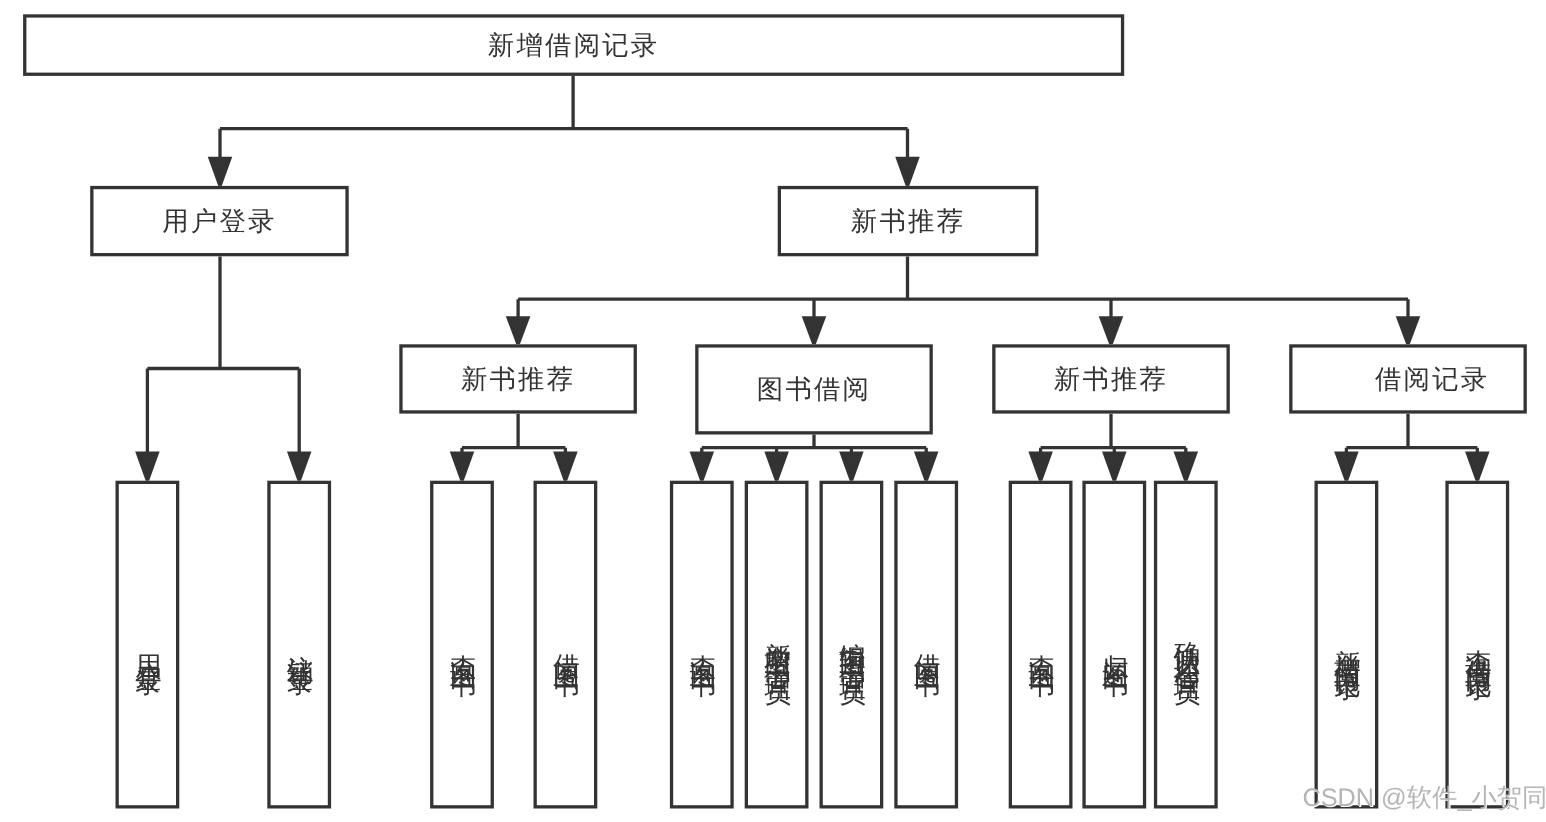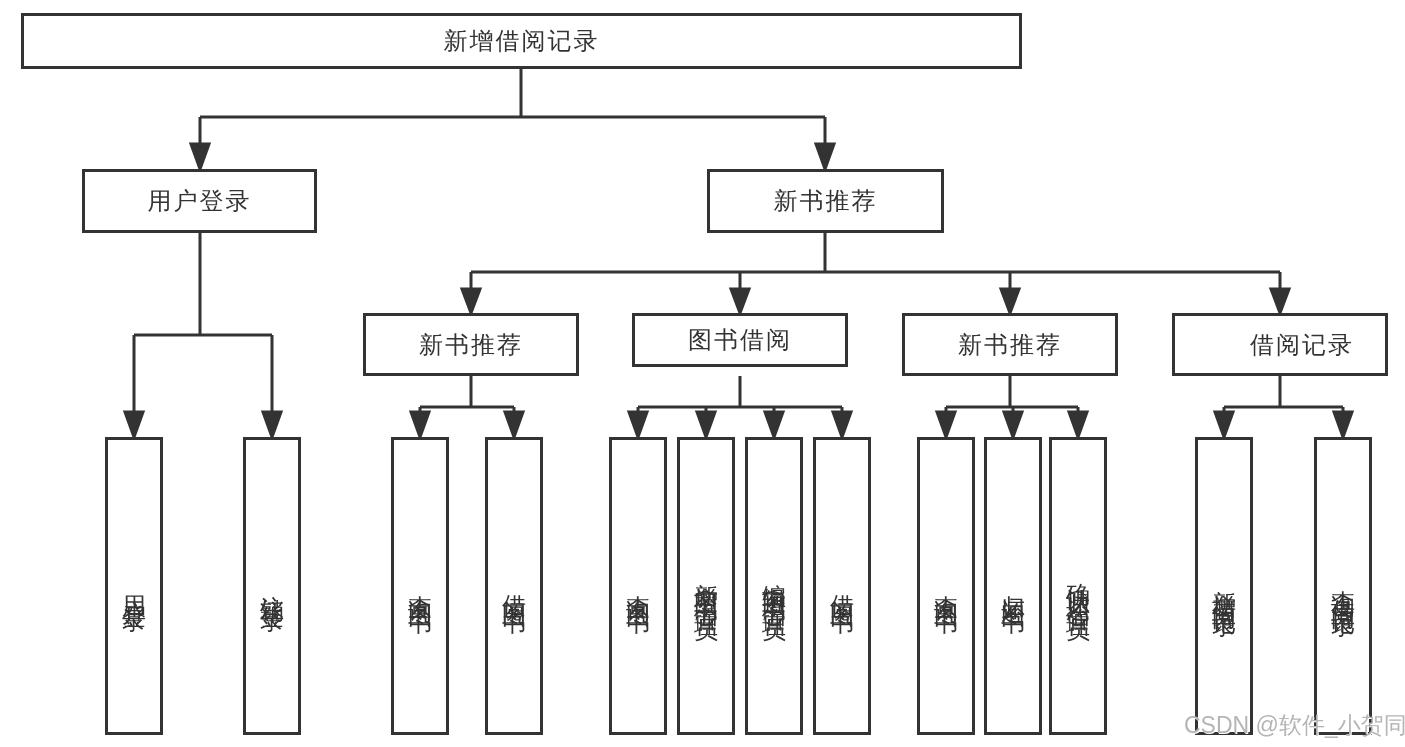--- a/index.html
+++ b/index.html
@@ -110,21 +110,21 @@
   <div class="node" style="left:82px; top:169px; width:235px; height:64px;">
     <span class="hlabel">用户登录</span>
   </div>
   <div class="node" style="left:707px; top:169px; width:237px; height:64px;">
     <span class="hlabel">新书推荐</span>
   </div>
 
   <div class="node" style="left:363px; top:313px; width:216px; height:63px;">
     <span class="hlabel">新书推荐</span>
   </div>
-  <div class="node" style="left:632px; top:313px; width:216px; height:54px;">
+  <div class="node" style="left:632px; top:313px; width:216px; height:82px;">
     <span class="hlabel">图书借阅</span>
   </div>
   <div class="node" style="left:902px; top:313px; width:216px; height:63px;">
     <span class="hlabel">新书推荐</span>
   </div>
   <div class="node" style="left:1172px; top:313px; width:216px; height:63px;padding-left:44px;">
     <span class="hlabel">借阅记录</span>
   </div>
 
   <div class="node leaf" style="left:105px; top:437px; width:58px; height:298px;">

